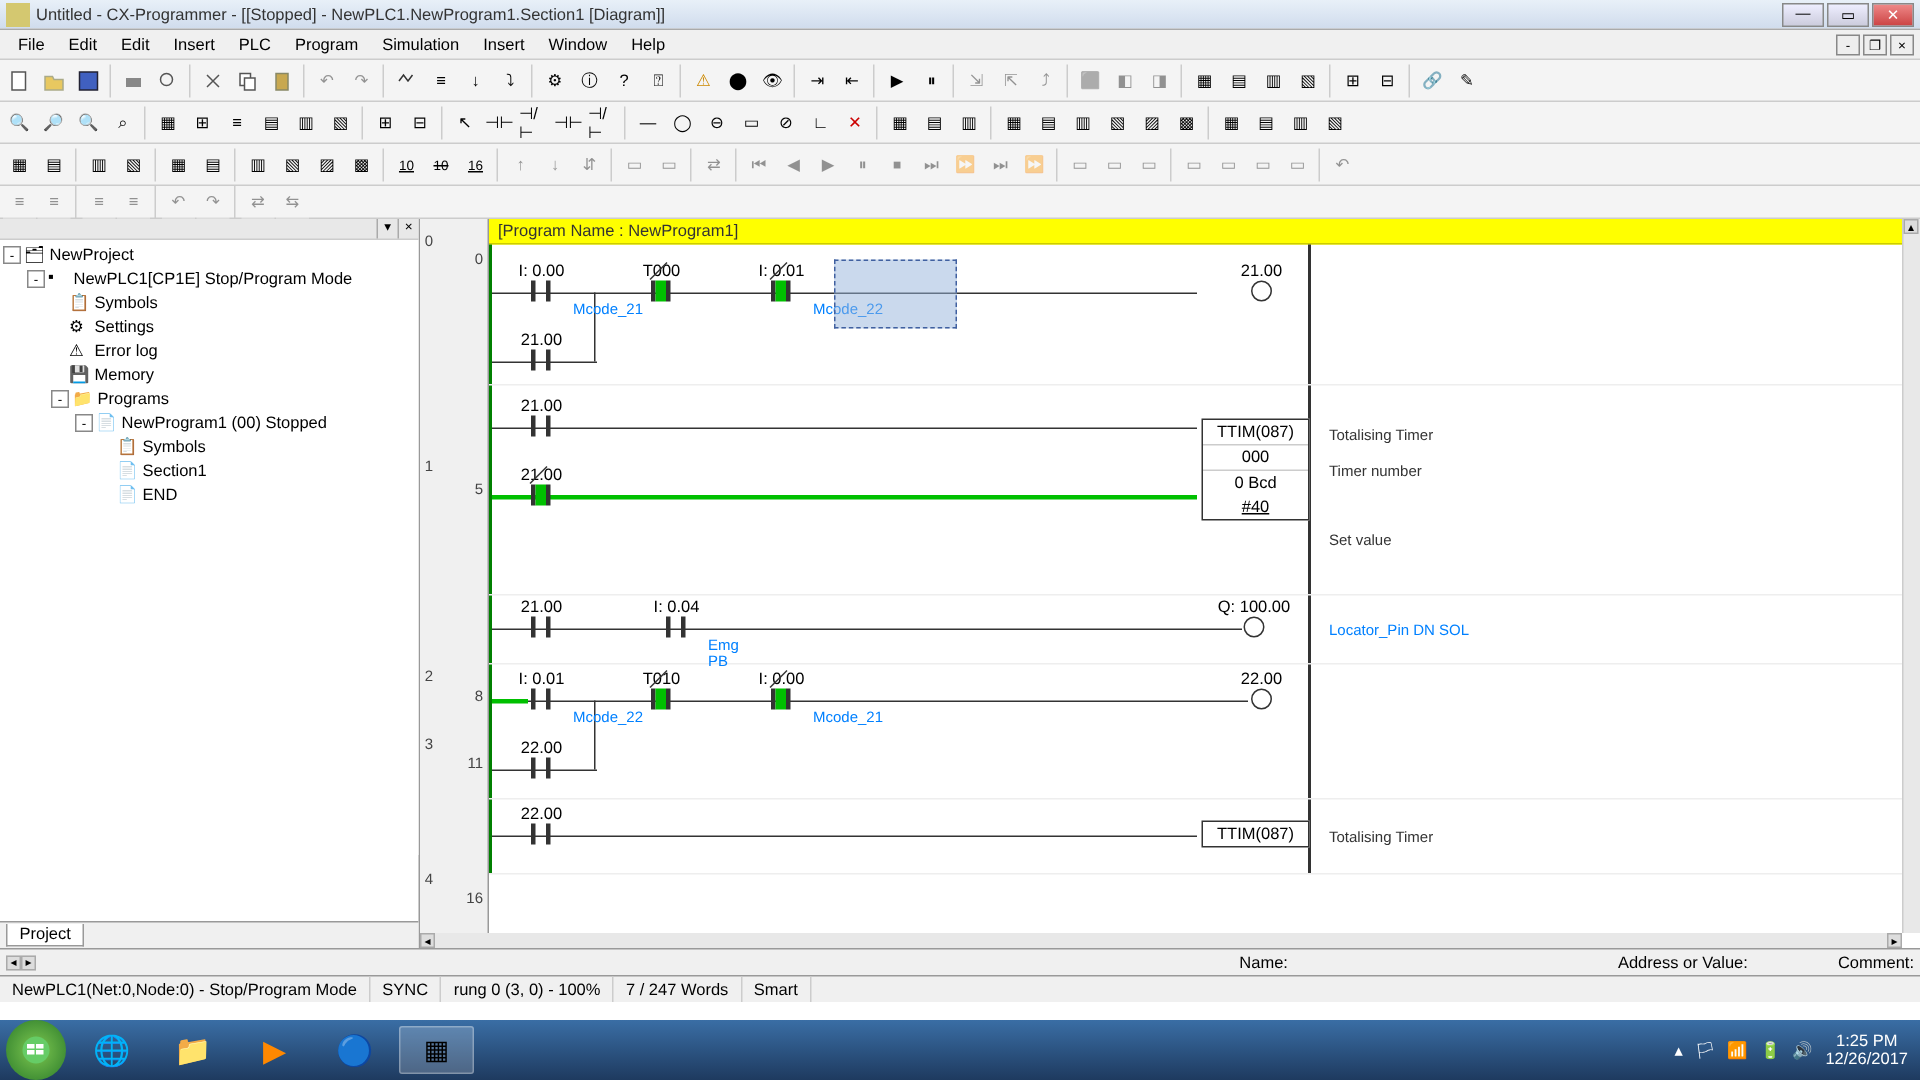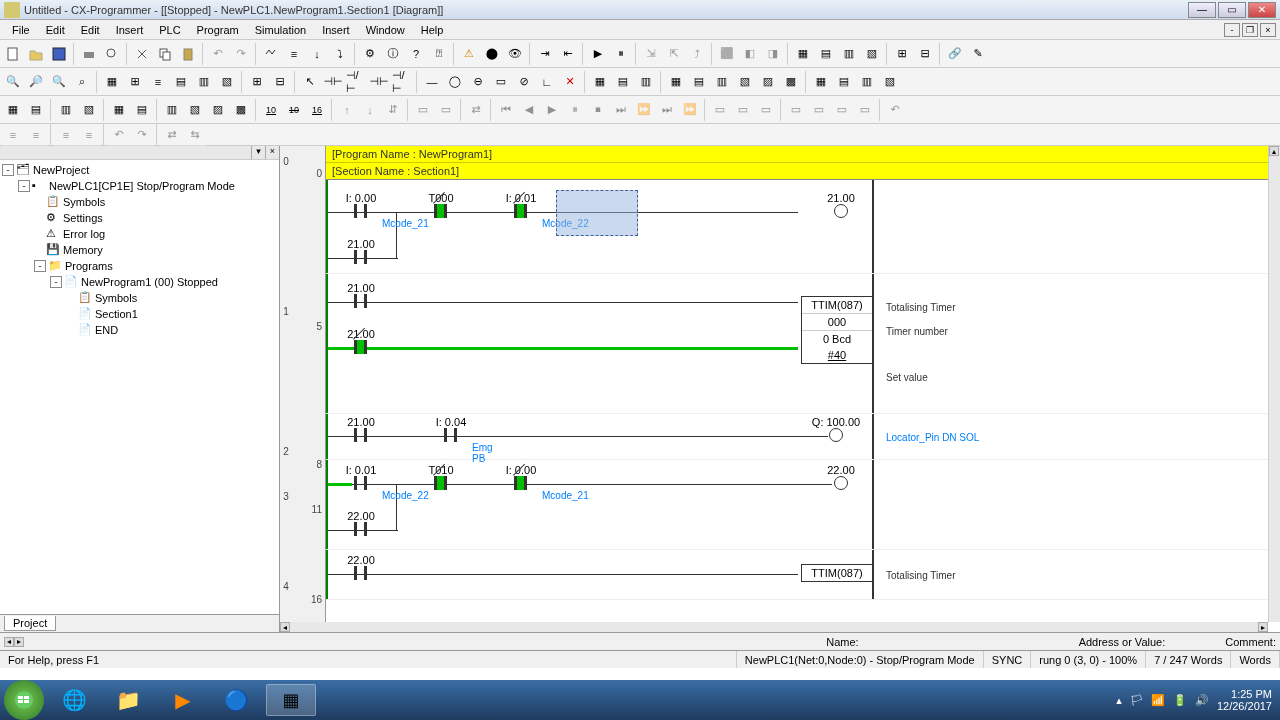--- a/index.html
+++ b/index.html
@@ -51,21 +51,21 @@
 .scroll-btn { width: 10px; height: 10px; background: #ddd; border: 1px solid #aaa; font-size: 8px; display: flex; align-items: center; justify-content: center; }
 .info-bar { height: 18px; border-top: 1px solid #999; display: flex; align-items: center; padding: 0 4px; gap: 20px; background: #f0f0f0; }
 .info-field { display: flex; gap: 4px; }
 .status-bar { height: 18px; border-top: 1px solid #999; display: flex; align-items: center; background: #f0f0f0; }
 .status-cell { border-right: 1px solid #ccc; padding: 0 8px; height: 100%; display: flex; align-items: center; }
 .taskbar { position: absolute; bottom: 0; left: 0; right: 0; height: 40px; background: linear-gradient(to bottom, #3a6ea5, #1e3a5f); display: flex; align-items: center; }
 .start-orb { width: 40px; height: 40px; border-radius: 50%; background: radial-gradient(circle, #7ec850, #2a7a2a); margin: 0 4px; display: flex; align-items: center; justify-content: center; }
 .task-item { width: 50px; height: 32px; margin: 0 2px; display: flex; align-items: center; justify-content: center; border-radius: 2px; }
 .task-item.active { background: rgba(255,255,255,0.2); border: 1px solid rgba(255,255,255,0.3); }
 .systray { margin-left: auto; display: flex; align-items: center; color: #fff; padding: 0 8px; gap: 8px; }
-.systray-time { text-align: right; font-size: 10px; line-height: 12px; }
+.systray-time { text-align: center; font-size: 10px; line-height: 12px; }
 svg { display: block; }
 </style>
 </head>
 <body>
 
 <div class="titlebar">
   <div class="titlebar-icon"></div>
   <div class="titlebar-text">Untitled - CX-Programmer - [[Stopped] - NewPLC1.NewProgram1.Section1 [Diagram]]</div>
   <div class="win-controls">
     <div class="win-btn">—</div>
@@ -382,21 +382,20 @@
       <div class="step-num" style="top:313px">8</div>
       <div class="rung-num" style="top:345px">3</div>
       <div class="step-num" style="top:358px">11</div>
       <div class="rung-num" style="top:435px">4</div>
       <div class="step-num" style="top:448px">16</div>
     </div>
 
     <div class="diagram-canvas">
 
       <div class="header-band">[Program Name : NewProgram1]</div>
-      <div class="header-band" style="border-bottom:1px solid #888">[Section Name : Section1]</div>
 
       <div class="ladder-rung" style="height:94px">
         <div class="rail-left"></div>
           <div class="rail-right"></div>
         <div class="wire" style="left:2px;top:32px;width:470px"></div>
         <div class="wire" style="left:2px;top:78px;width:70px"></div>
         <div style="position:absolute;left:70px;top:32px;width:1px;height:46px;background:#333"></div>
 
         <div class="contact" style="left:10px;top:12px;width:50px">
           <div class="contact-label">I: 0.00</div>
@@ -588,26 +587,25 @@
     </div>
   <div class="info-field" style="margin-left:200px">
       <span>Address or Value:</span>
     </div>
   <div class="info-field" style="margin-left:40px">
       <span>Comment:</span>
     </div>
 </div>
 
 <div class="status-bar">
-  <div class="status-cell" style="flex:1">For Help, press F1</div>
   <div class="status-cell">NewPLC1(Net:0,Node:0) - Stop/Program Mode</div>
   <div class="status-cell">SYNC</div>
   <div class="status-cell">rung 0 (3, 0) - 100%</div>
   <div class="status-cell">7 / 247 Words</div>
-  <div class="status-cell">Words</div>
+  <div class="status-cell">Smart</div>
 </div>
 
 <div class="taskbar">
   <div class="start-orb">
     <svg width="20" height="20">
         <circle cx="10" cy="10" r="9" fill="#6c6"></circle>
         <path d="M4 6h5v3H4zM10 6h5v3h-5zM4 10h5v3H4zM10 10h5v3h-5z" fill="#fff"></path>
       </svg>
   </div>
   <div class="task-item">

